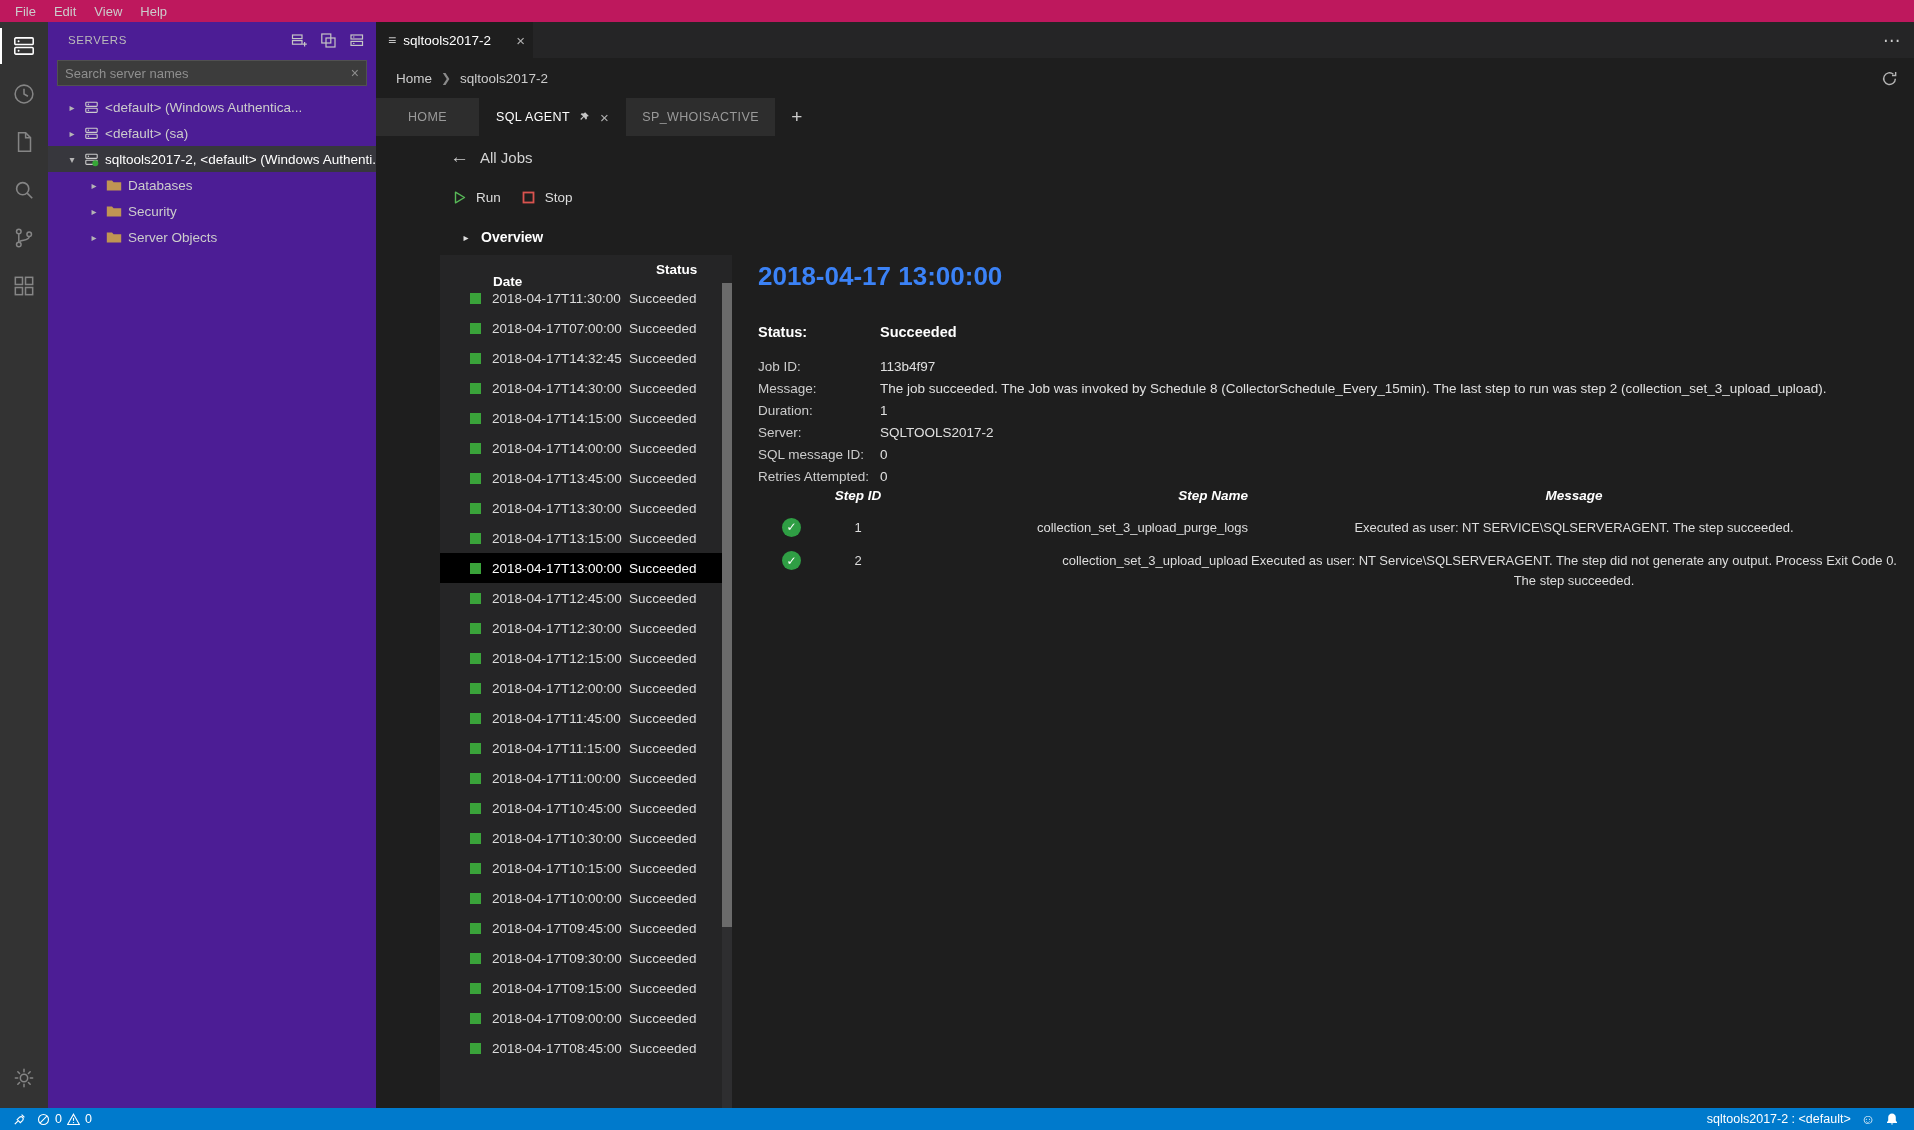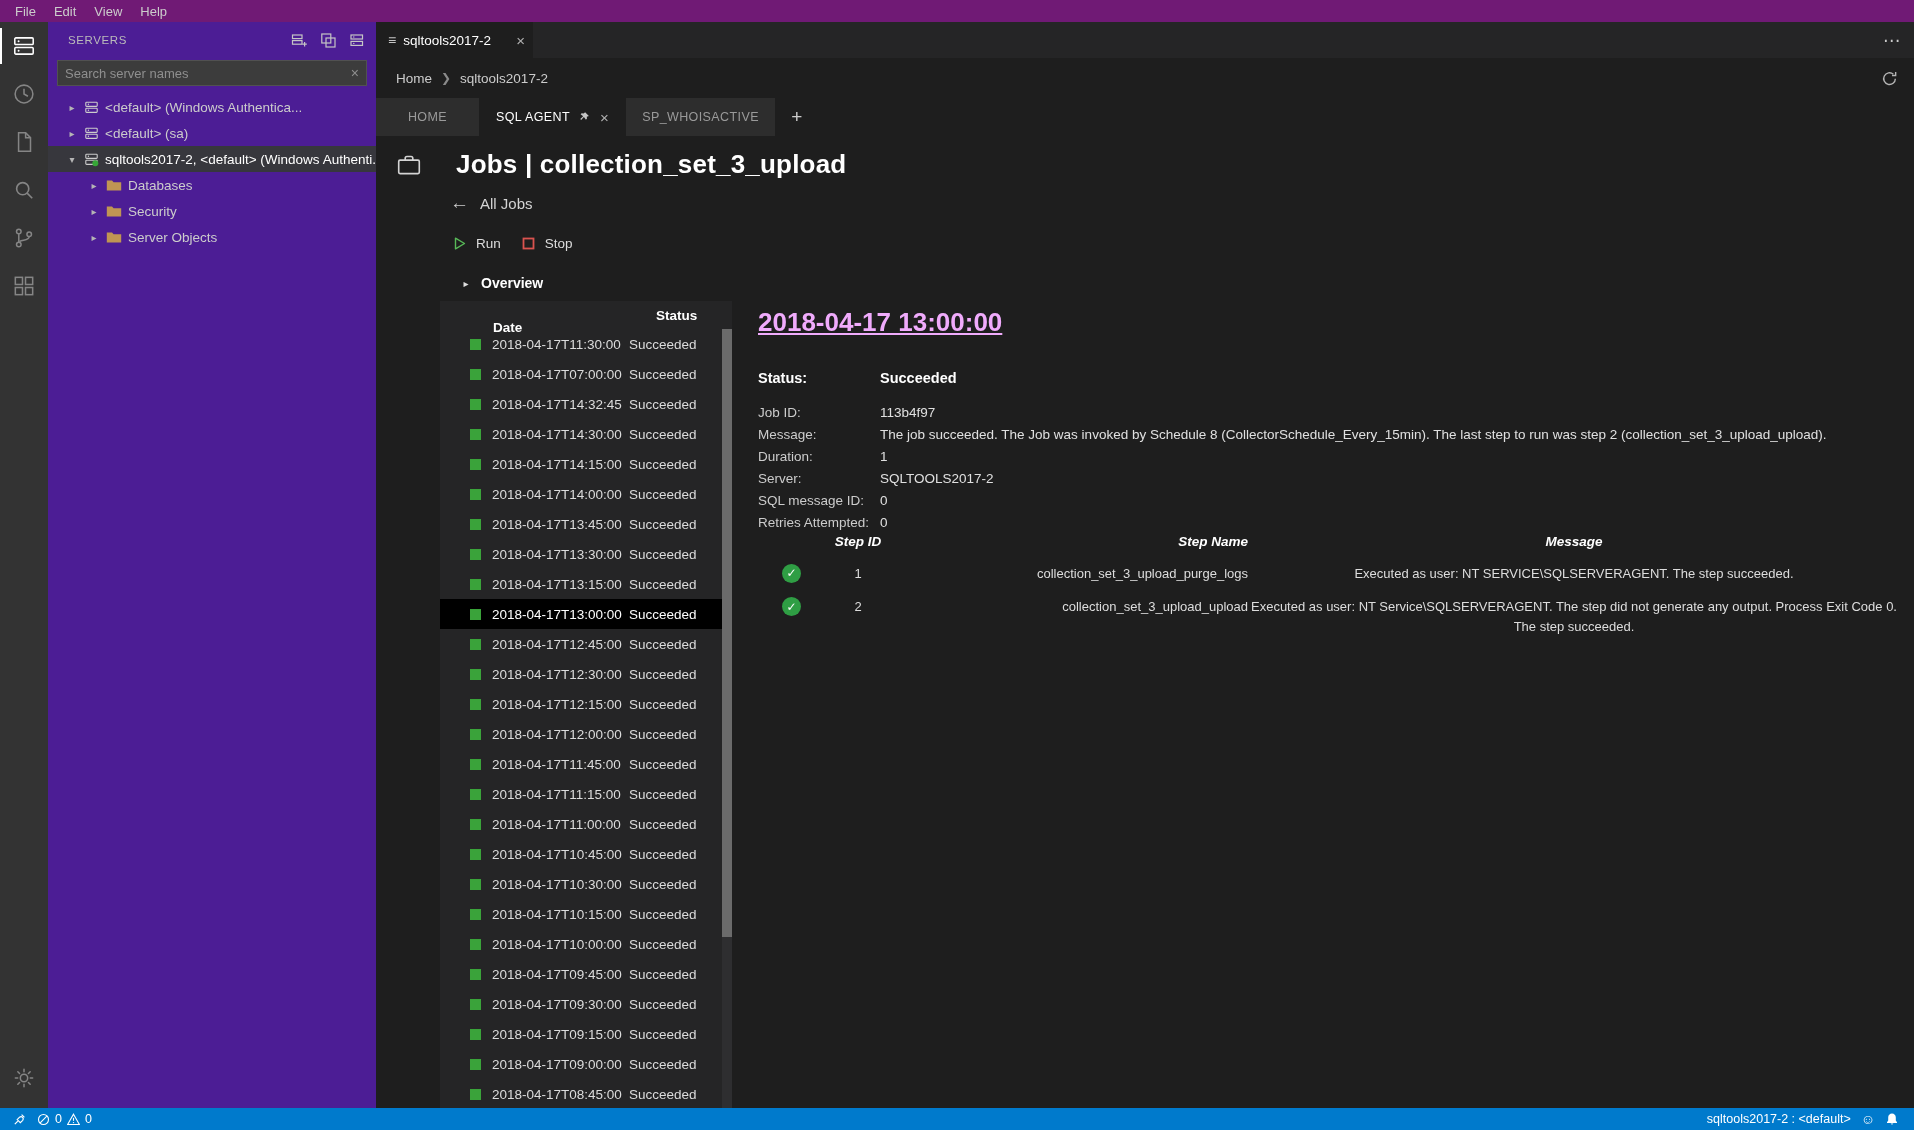--- a/index.html
+++ b/index.html
@@ -1,21 +1,21 @@
 <!DOCTYPE html>
 <html><head>
 <meta charset="utf-8">
 <style>
   * { margin:0; padding:0; box-sizing:border-box; }
   html,body { width:1914px; height:1130px; overflow:hidden; background:#1e1e1e;
     font-family:"Liberation Sans","DejaVu Sans",sans-serif; }
   .app { width:1914px; height:1130px; display:flex; flex-direction:column; color:#cccccc; font-size:14px; }
 
   
-  .menubar { height:22px; background:#701a75; display:flex; align-items:center; padding-left:6px; flex:none; }
+  .menubar { height:22px; background:#be185d; display:flex; align-items:center; padding-left:6px; flex:none; }
   .menu-item { padding:0 9px; font-size:13px; color:#cccccc; cursor:default; }
 
   .main { flex:1; display:flex; min-height:0; }
 
   
   .activitybar { width:48px; background:#333333; flex:none; display:flex; flex-direction:column; align-items:center; }
   .ab-icon { width:48px; height:48px; display:flex; align-items:center; justify-content:center; color:#858585; position:relative; cursor:pointer; }
   .ab-icon.active { color:#ffffff; }
   .ab-icon.active::before { content:""; position:absolute; left:0; top:6px; bottom:6px; width:2px; background:#ffffff; }
   .ab-spacer { flex:1; }
@@ -82,21 +82,21 @@
   .history-rows { flex:1; overflow:hidden; }
   .history-row { height:30px; display:flex; align-items:center; font-size:13.5px; color:#dcdcdc; cursor:pointer; }
   .history-row .dot { width:11px; height:11px; background:#3aa33a; margin:0 11px 0 30px; flex:none; }
   .history-row .h-date { width:137px; }
   .history-row.selected { background:#000000; color:#ffffff;align-items:center; }
   .history-scrollbar { position:absolute; right:0; top:28px; bottom:0; width:10px; background:#2e2e30; }
   .history-thumb { width:10px; height:78%; background:#6b6b6b; cursor:pointer; }
 
   
   .detail { flex:1; min-width:0; padding:0 14px 0 26px; overflow:hidden; }
-  .detail-title { font-size:26px; font-weight:bold; color:#f0abfc; padding:6px 0 28px;text-decoration:underline; }
+  .detail-title { font-size:26px; font-weight:bold; color:#3b82f6; padding:6px 0 28px; }
   .field-row { display:flex; padding:3.5px 0; font-size:13.5px; align-items:baseline; }
   .field-label { width:122px; flex:none; color:#cccccc; }
   .field-value { color:#e0e0e0; }
   .field-row.bold { font-weight:bold; color:#ffffff; font-size:14.5px; padding-bottom:16px; }
   .field-row.bold .field-label, .field-row.bold .field-value { color:#ffffff; }
 
   .steps-header { display:flex; align-items:center; gap:13px; padding:26px 0 14px 0; }
   .steps-icon { color:#e0e0e0; display:flex; }
   .steps-title { font-size:23px; font-weight:bold; color:#ffffff; }
   .steps-hrow { display:flex; font-weight:bold; color:#ffffff; font-size:13.5px; padding-bottom:10px;font-style:italic; }
@@ -318,29 +318,20 @@
           <span class="tab-close">×</span>
         </div>
         <div class="doctab">
           <span>SP_WHOISACTIVE</span>
         </div>
         <div class="doctab-add">+</div>
       </div>
 
       <div class="content">
 
-        <div class="page-header">
-          <span class="briefcase">
-            <svg width="26" height="26" viewBox="0 0 24 24" fill="none" stroke="currentColor" stroke-width="1.5">
-              <rect x="2.5" y="7.5" width="19" height="12.5" rx="1.2"></rect>
-              <path d="M8.5 7.5V5.8c0-.9.7-1.6 1.6-1.6h3.8c.9 0 1.6.7 1.6 1.6v1.7"></path>
-            </svg>
-          </span>
-          <span class="page-title">Jobs | collection_set_3_upload</span>
-        </div>
 
         <div class="back-row">
           <span class="back-arrow">←</span>
           <span>All Jobs</span>
         </div>
 
         <div class="toolbar-row">
           <span class="tb-btn">
             <svg width="15" height="15" viewBox="0 0 15 15">
               <path d="M3.5 2.2L12.5 7.5L3.5 12.8z" stroke="#58b958" stroke-width="1.4" fill="none" stroke-linejoin="round"></path>

